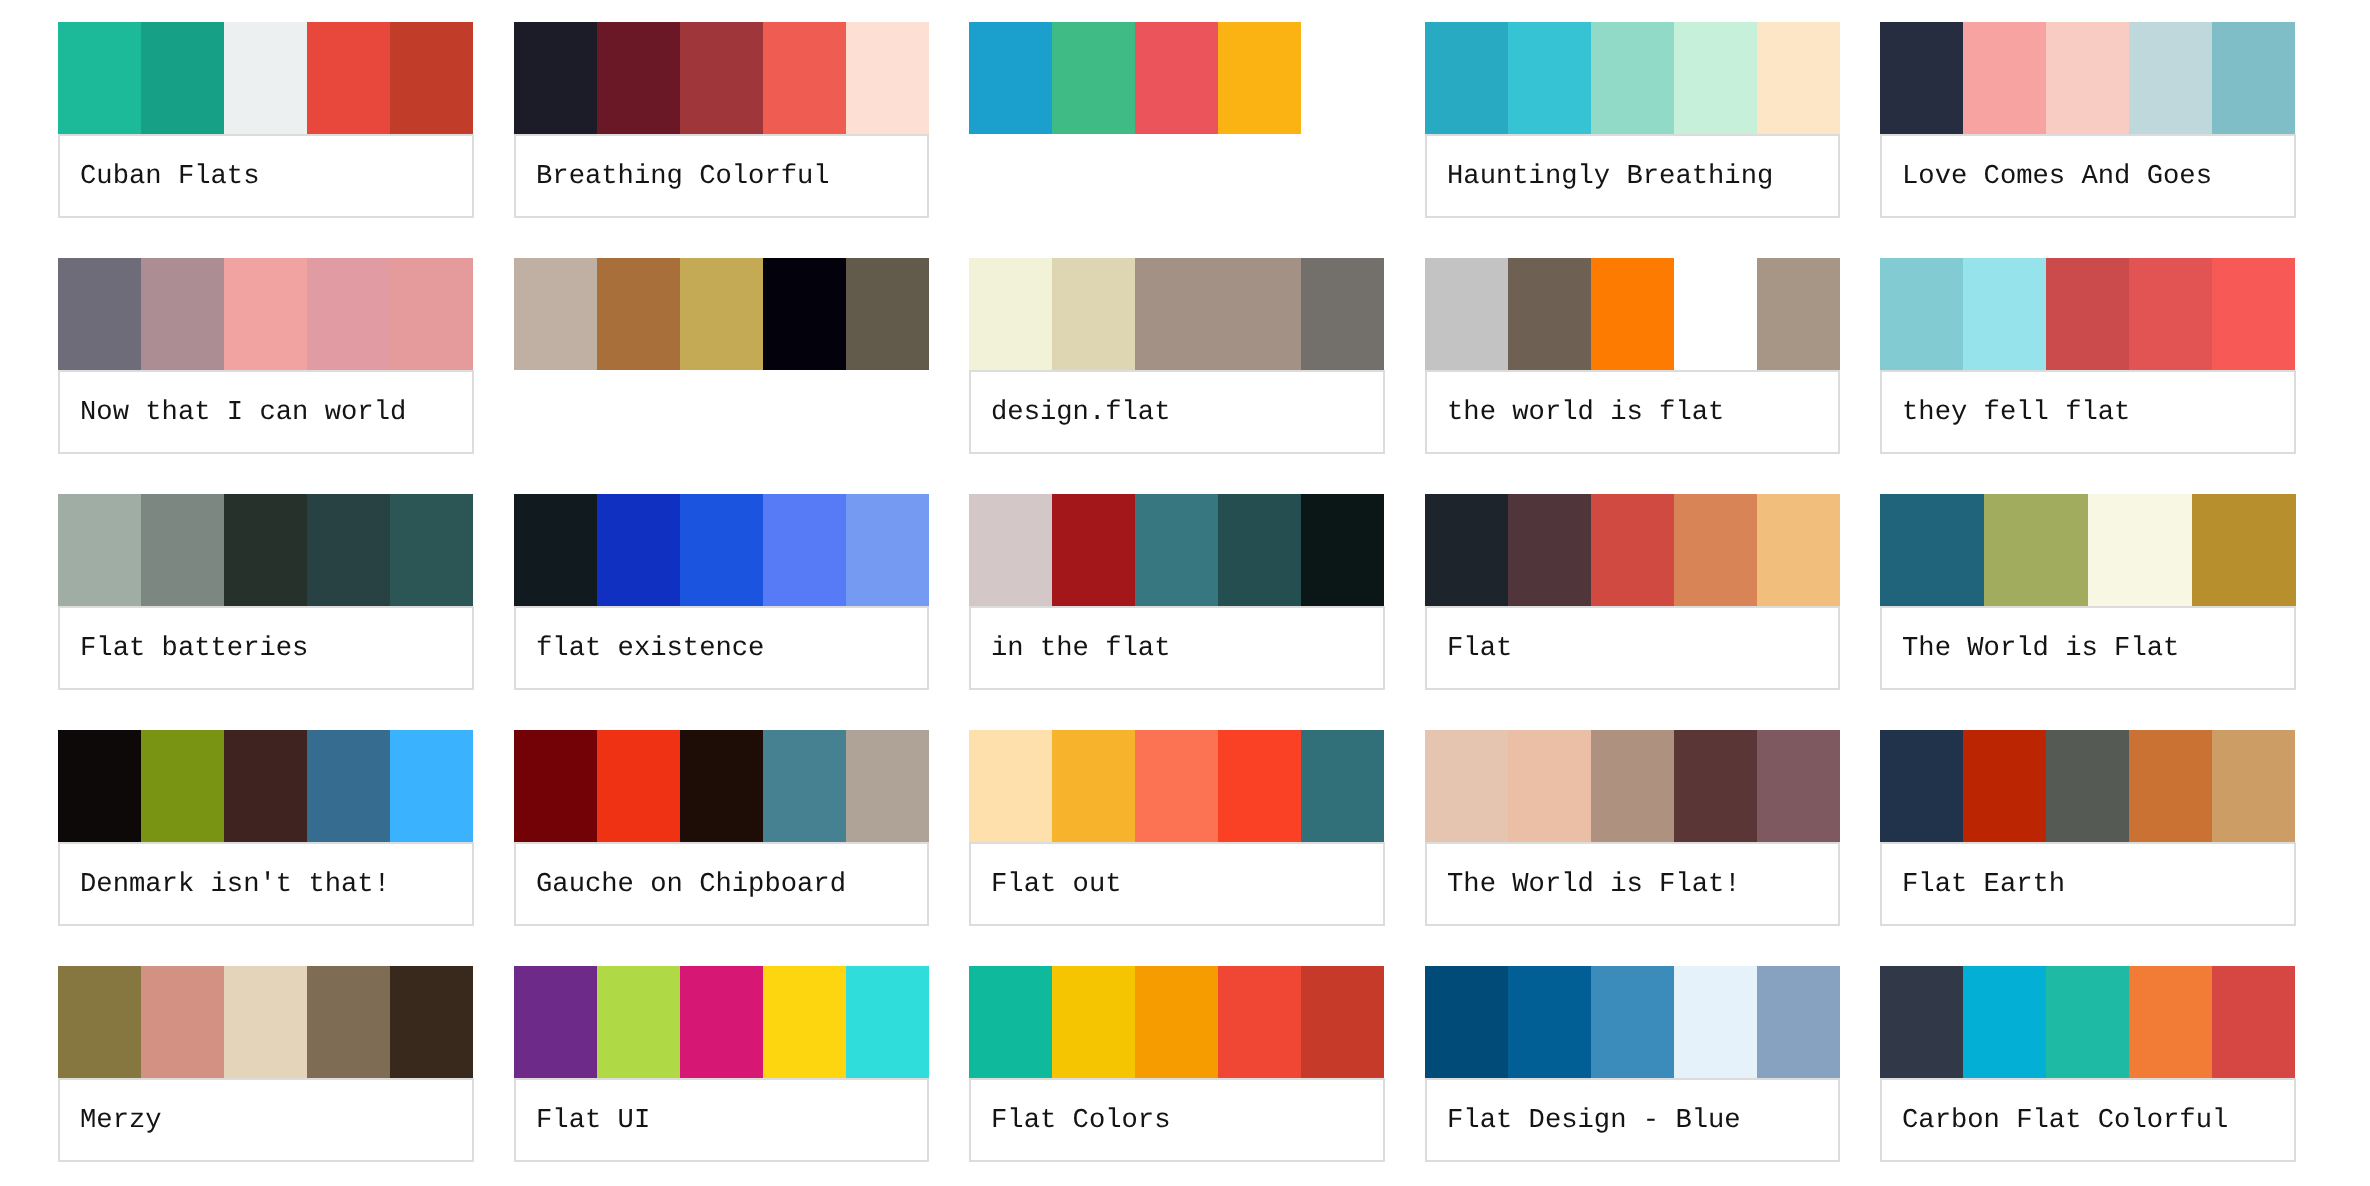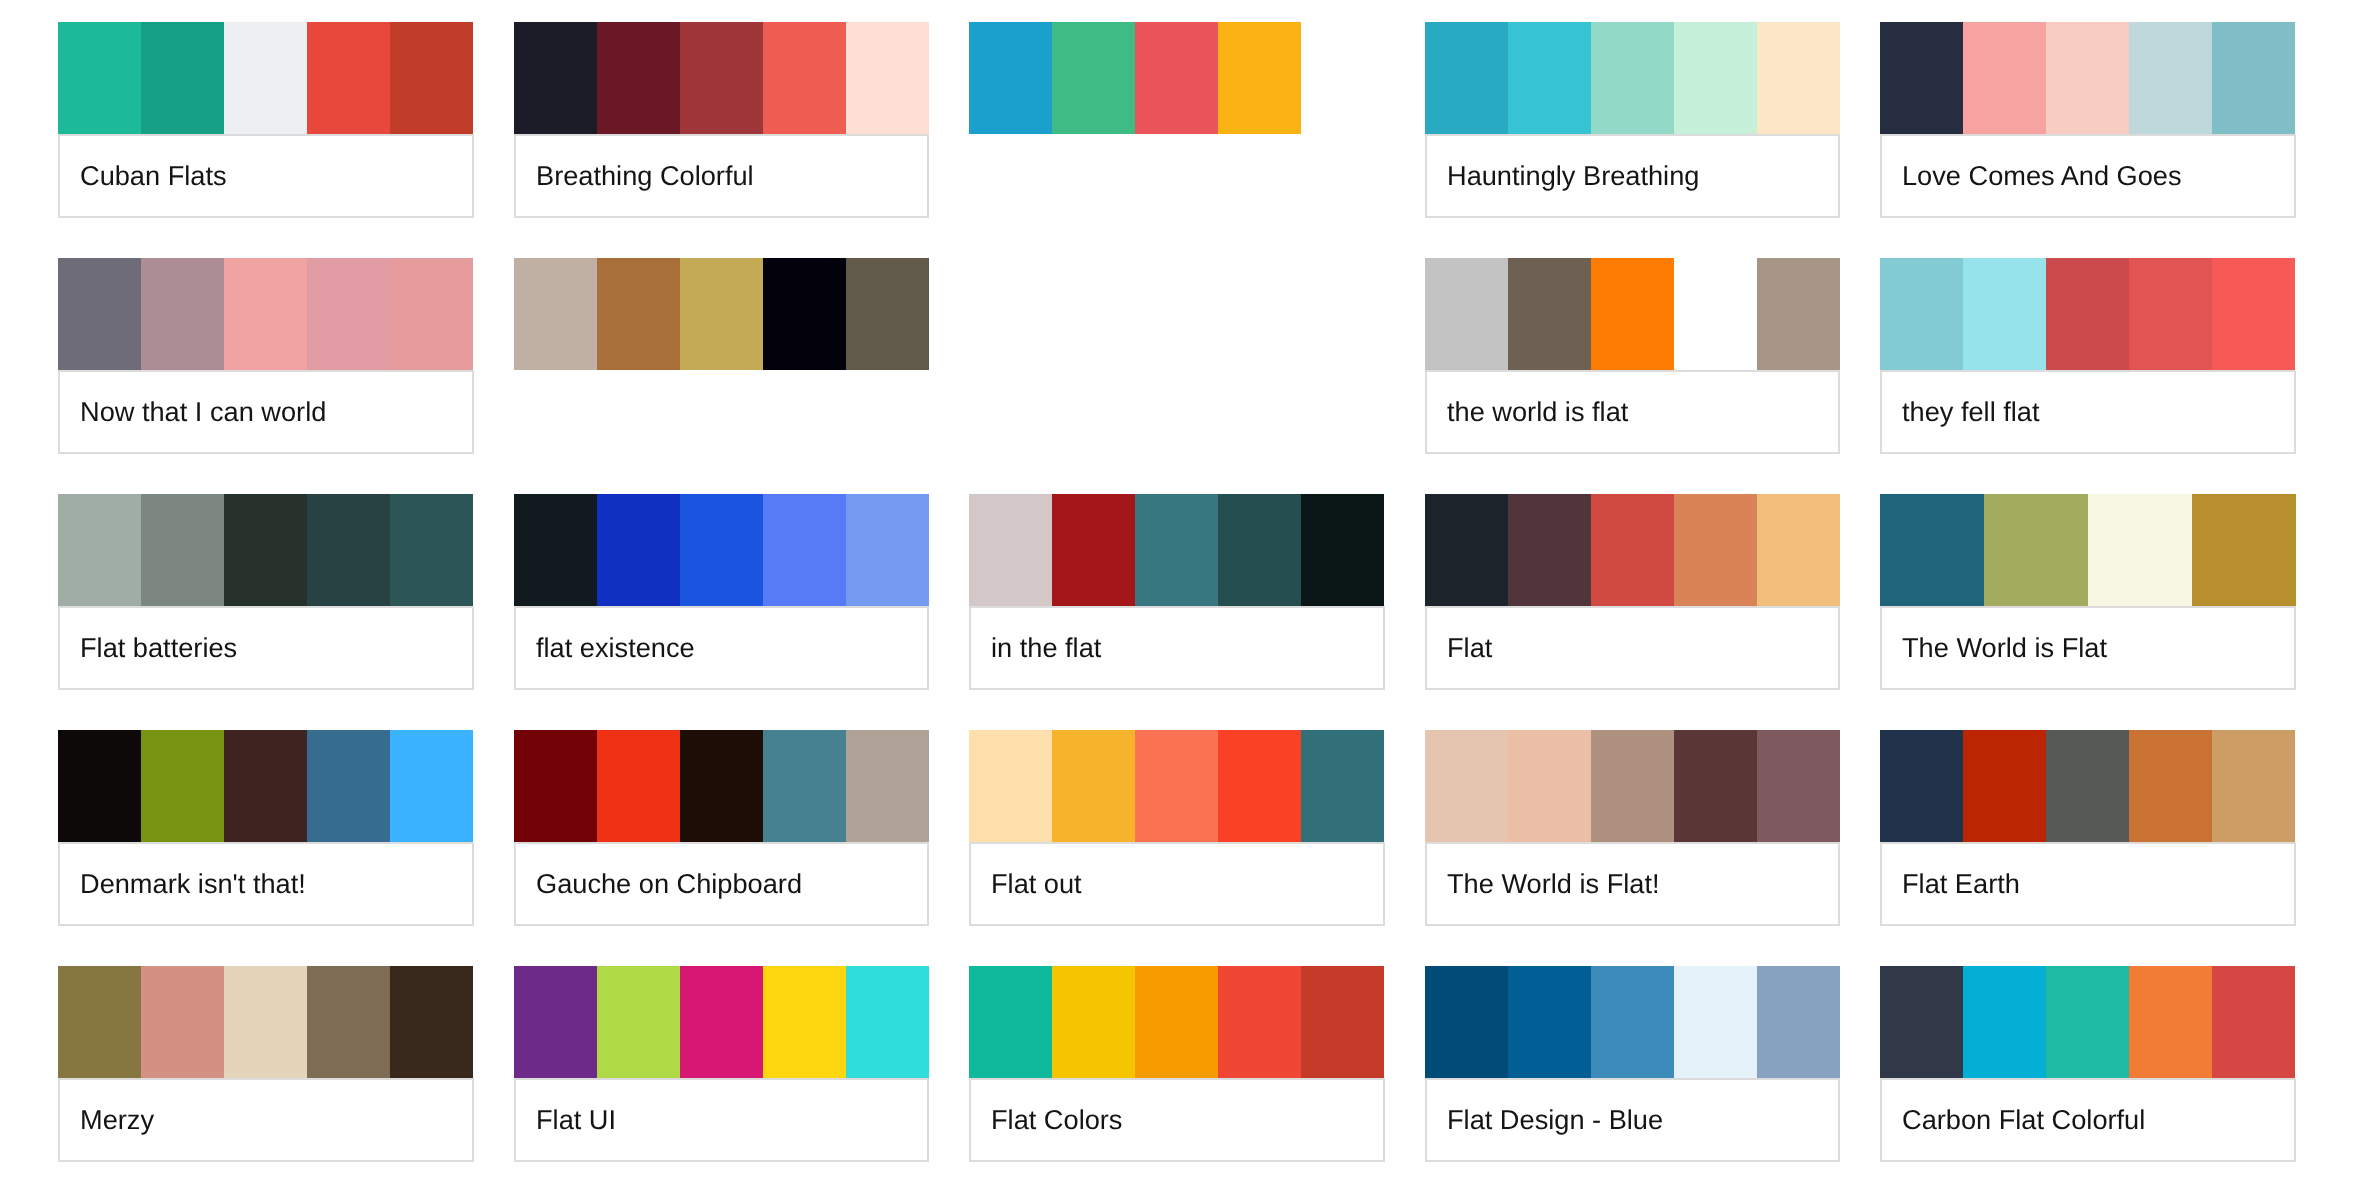--- a/index.html
+++ b/index.html
@@ -1,19 +1,19 @@
 <!DOCTYPE html>
 <html><head>
 <meta charset="utf-8">
 <style>
   * { box-sizing: border-box; margin:0; padding:0; }
   html,body { width:2370px; height:1186px; background:#fff; overflow:hidden; }
   body { font-family:"Liberation Sans", sans-serif; -webkit-font-smoothing:antialiased;
           text-rendering:geometricPrecision; }
-  #grid { position:relative; width:2370px; height:838px; }
+  #grid { position:relative; width:2370px; height:838px;font-family:Liberation Mono, monospace; }
   .card { position:absolute; width:415.5px; height:196px; }
   .swatches { display:flex; width:415.5px; height:112px; }
   .swatches > .sw { display:block; height:112px; width:83.1px; }
   .label { height:84px; border:2px solid #dcdcdc; background:#fff;
            display:flex; align-items:center; padding-left:20px; }
   .label span { font-size:27.2px; color:#141414; will-change:transform; }
 </style>
 </head>
 <body>
 
@@ -89,20 +89,32 @@
 </div>
 <div class="card" style="left:513.5px;top:258px">
  <div class="swatches">
         <i class="sw" style="background:#C0B0A4;width:83.1px"></i>
         <i class="sw" style="background:#A86F3A;width:83.1px"></i>
         <i class="sw" style="background:#C5AA56;width:83.1px"></i>
         <i class="sw" style="background:#03020C;width:83.1px"></i>
         <i class="sw" style="background:#625B4B;width:83.1px"></i>
       </div>
 </div>
+<div class="card" style="left:969.0px;top:258px">
+ <div class="swatches">
+        <i class="sw" style="background:#F2F2D8;width:83.1px"></i>
+        <i class="sw" style="background:#DED5B2;width:83.1px"></i>
+        <i class="sw" style="background:#A39186;width:83.1px"></i>
+        <i class="sw" style="background:#A39186;width:83.1px"></i>
+        <i class="sw" style="background:#736F6A;width:83.1px"></i>
+      </div>
+ <div class="label">
+        <span>design.flat</span>
+      </div>
+</div>
 <div class="card" style="left:1424.5px;top:258px">
  <div class="swatches">
         <i class="sw" style="background:#C3C3C3;width:83.1px"></i>
         <i class="sw" style="background:#6E6153;width:83.1px"></i>
         <i class="sw" style="background:#FC7B00;width:83.1px"></i>
         <i class="sw" style="background:#FFFFFF;width:83.1px"></i>
         <i class="sw" style="background:#A79685;width:83.1px"></i>
       </div>
  <div class="label">
         <span>the world is flat</span>

